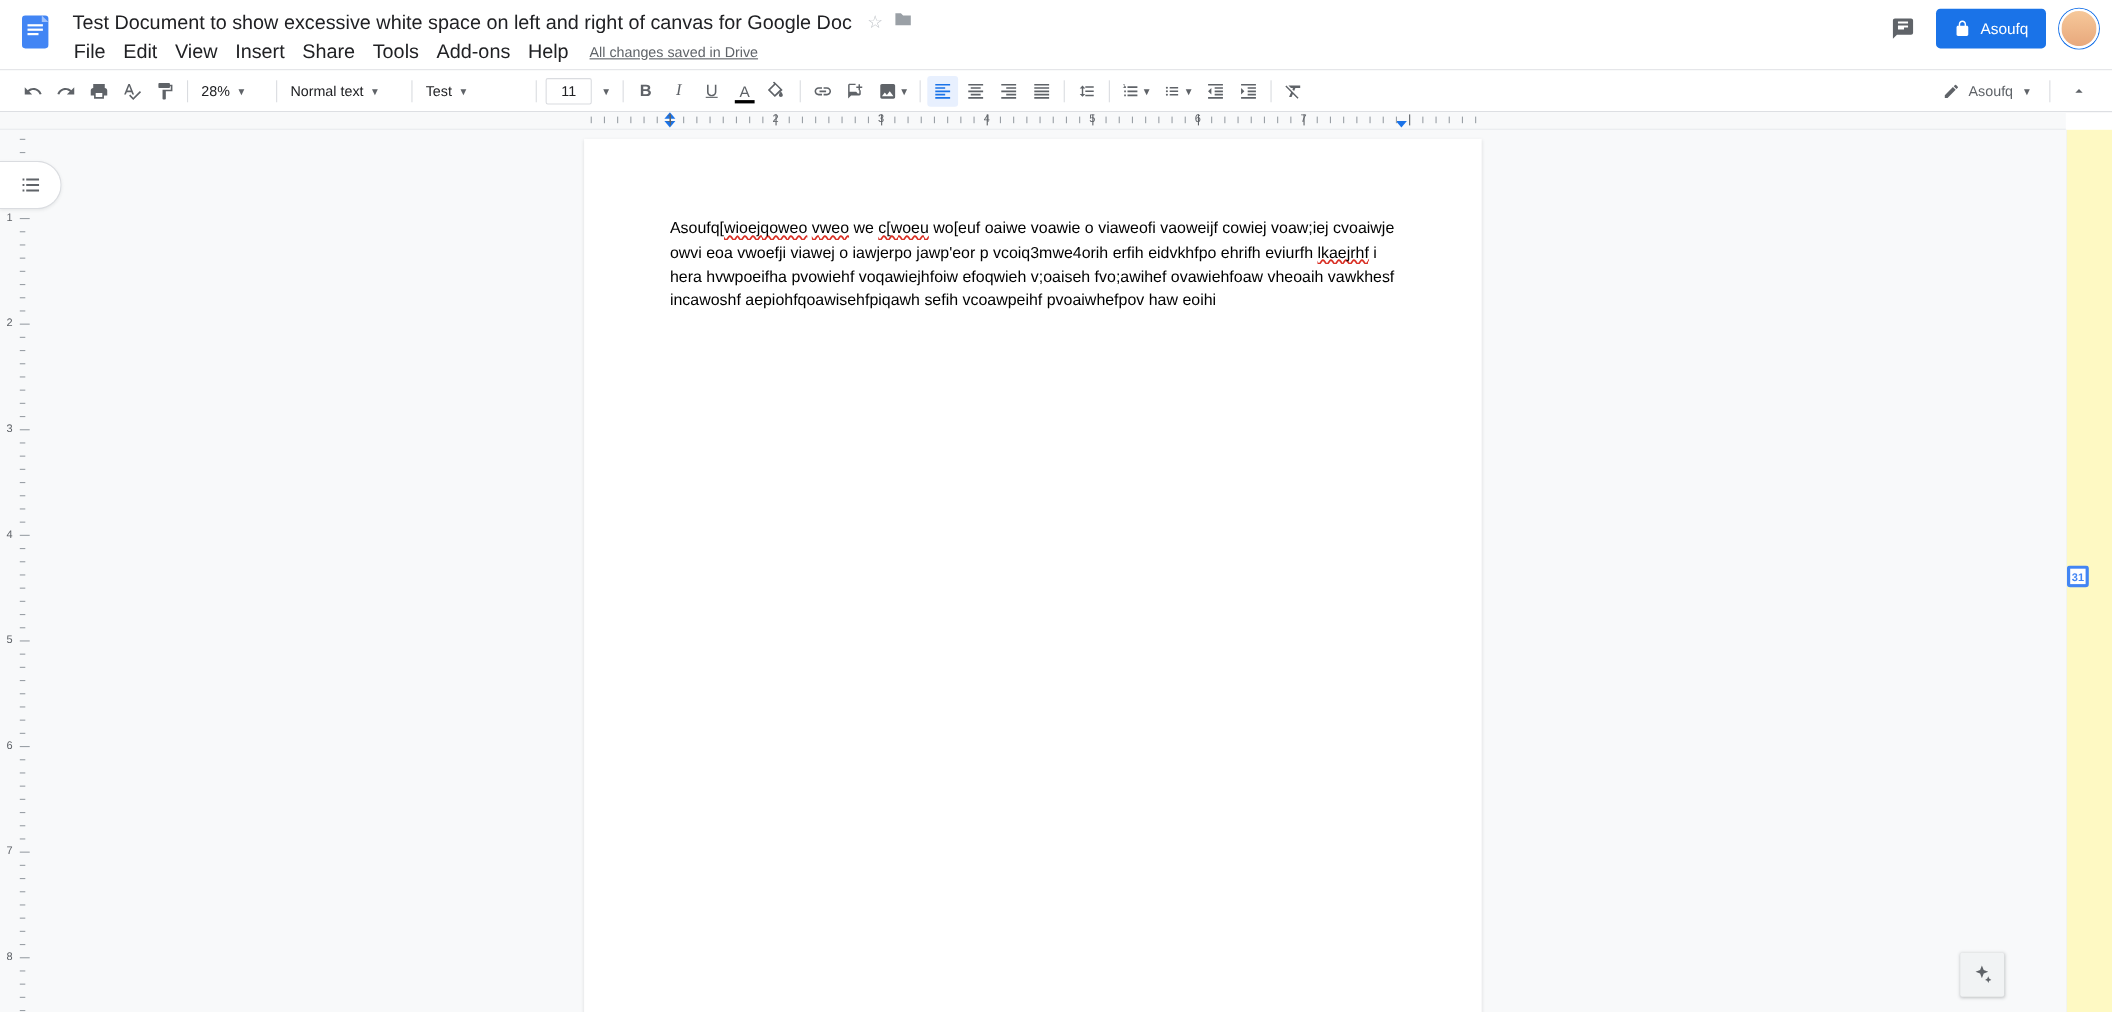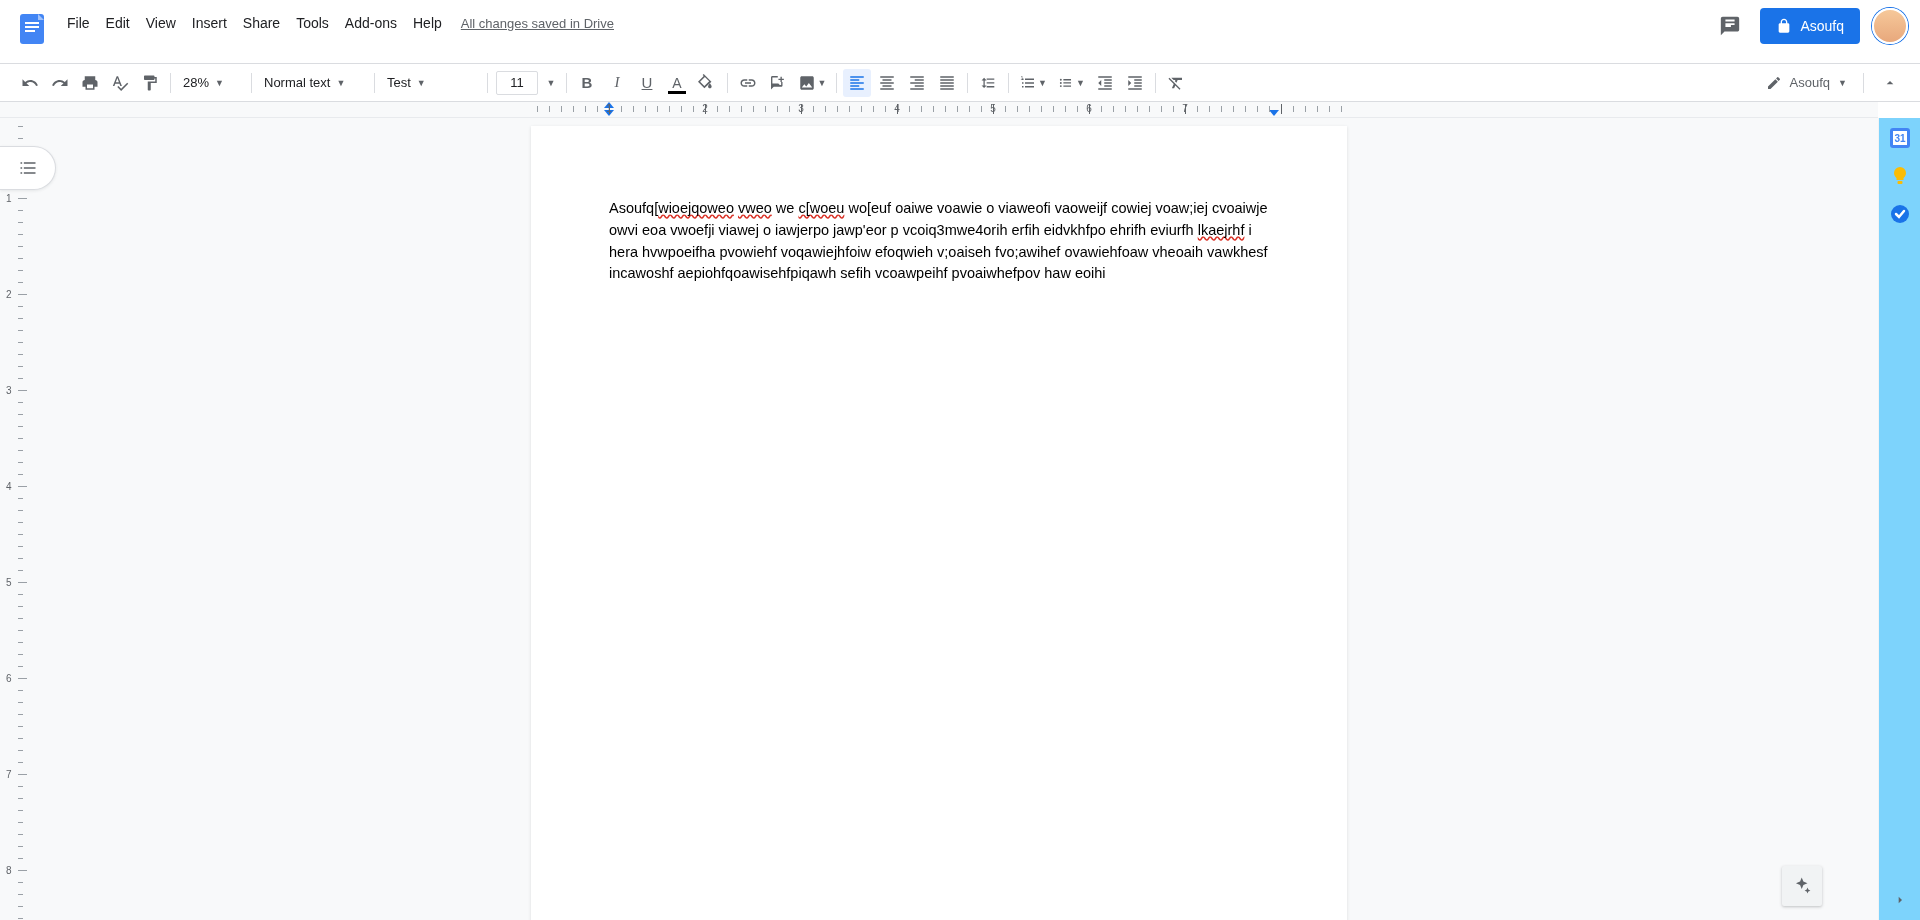--- a/index.html
+++ b/index.html
@@ -6,21 +6,21 @@
   body { font-family: Arial, sans-serif; font-size: 13px; color: #202124; background: #fff; overflow: hidden; width: 1920px; height: 920px; position: relative; }
   .header { display: flex; align-items: flex-start; padding: 8px 12px 0 12px; height: 64px; border-bottom: 1px solid #dadce0; }
   .app-icon { width: 40px; height: 40px; display: flex; align-items: center; justify-content: center; margin-right: 8px; }
   .app-icon svg { width: 36px; height: 36px; }
   .title-area { flex: 1; }
   .title-row { display: flex; align-items: center; height: 24px; }
   .doc-title { font-size: 18px; color: #202124; padding: 2px 6px; border-radius: 2px; }
   .title-icons { display: flex; gap: 10px; margin-left: 8px; }
   .title-icons .ic { color: #bdc1c6; font-size: 16px; cursor: pointer; }
   .menu-row { display: flex; align-items: center; height: 26px; gap: 2px; margin-top: 2px; }
-  .menu-item { padding: 4px 7px; font-size: 14px; color: #202124; cursor: pointer; border-radius: 3px; }
+  .menu-item { padding: 4px 7px; font-size: 18px; color: #202124; cursor: pointer; border-radius: 3px; }
   .save-status { margin-left: 10px; font-size: 13px; color: #5f6368; text-decoration: underline; cursor: pointer; }
   .header-right { display: flex; align-items: center; gap: 12px; margin-left: auto; }
   .comments-btn { width: 36px; height: 36px; display: flex; align-items: center; justify-content: center; color: #5f6368; cursor: pointer; border-radius: 50%; }
   .share-btn { background: #1a73e8; color: #fff; border: none; border-radius: 4px; height: 36px; padding: 0 16px; font-size: 14px; font-weight: 500; display: flex; align-items: center; gap: 8px; cursor: pointer; }
   .avatar { width: 36px; height: 36px; border-radius: 50%; background: linear-gradient(#f6c89a,#e8a87c); border: 2px solid #fff; box-shadow: 0 0 0 1px #1a73e8; cursor: pointer; }
 
   .toolbar { height: 38px; background: #fff; border-bottom: 1px solid #dadce0; display: flex; align-items: center; padding: 0 16px; gap: 2px; }
   .tb-btn { width: 28px; height: 28px; display: inline-flex; align-items: center; justify-content: center; color: #5f6368; cursor: pointer; border-radius: 3px; }
   .tb-btn.active { background: #e8f0fe; color: #1a73e8; }
   .tb-sep { width: 1px; height: 20px; background: #dadce0; margin: 0 4px; }
@@ -47,21 +47,21 @@
 
   .workspace { display:flex; height: calc(920px - 64px - 38px - 16px); }
   .canvas-wrap { flex:1; background:#f8f9fa; overflow-y:auto; position:relative; display:flex; justify-content:center; padding-top:8px; }
   .vruler { position:absolute; left:0; top:0; width:28px; height:100%; background:#f8f9fa; }
   .vruler-tick { position:absolute; left:18px; width:6px; height:1px; background:#9aa0a6; }
   .vruler-num { position:absolute; left:6px; font-size:10px; color:#5f6368; transform:translateY(-50%); }
   .page { width: 816px; min-height: 1056px; background:#fff; box-shadow: 0 1px 3px rgba(60,64,67,.15); padding: 72px 78px; font-size:14.5px; line-height:1.5; color:#000; font-family: Arial; }
   .spellerr { text-decoration: underline wavy #d93025; text-decoration-skip-ink: none; }
   .outline-tab { position:absolute; left:0; top:28px; width:56px; height:44px; background:#fff; border:1px solid #dadce0; border-left:none; border-radius:0 22px 22px 0; display:flex; align-items:center; justify-content:center; color:#5f6368; cursor:pointer; box-shadow:0 1px 3px rgba(60,64,67,.1); z-index:5;}
 
-  .sidepanel { width: 42px; background:#7dd3fc; border-left:1px solid #f1f3f4; display:flex; flex-direction:column; align-items:center; padding-top:10px; gap:18px; }
+  .sidepanel { width: 42px; background:#fef9c3; border-left:1px solid #f1f3f4; display:flex; flex-direction:row; align-items:center; padding-top:10px; gap:18px; }
   .sp-icon { width:20px; height:20px; cursor:pointer; display:flex; align-items:center; justify-content:center; }
   .sp-spacer { flex:1; }
   .sp-expand { width:28px; height:28px; margin-bottom:6px; display:flex; align-items:center; justify-content:center; color:#5f6368; cursor:pointer; }
 
   .explore-fab { position:absolute; right:56px; bottom:14px; width:40px; height:40px; background:#f1f3f4; border-radius:2px; box-shadow:0 1px 3px rgba(60,64,67,.3); display:flex; align-items:center; justify-content:center; color:#5f6368; cursor:pointer; }
 
   
   .canvas-wrap::-webkit-scrollbar { width:12px; }
   .canvas-wrap::-webkit-scrollbar-track { background:#f8f9fa; }
   .canvas-wrap::-webkit-scrollbar-thumb { background:#dadce0; border-radius:6px; }
@@ -73,20 +73,31 @@
   <div class="app-icon">
     <svg viewBox="0 0 36 36">
         <rect x="6" y="4" width="24" height="30" rx="3" fill="#4285f4"></rect>
         <rect x="11" y="12" width="14" height="2" fill="#fff"></rect>
         <rect x="11" y="16" width="14" height="2" fill="#fff"></rect>
         <rect x="11" y="20" width="10" height="2" fill="#fff"></rect>
         <path d="M24 4 L30 10 L24 10 Z" fill="#a1c2fa"></path>
       </svg>
   </div>
   <div class="title-area">
+    <div class="title-row">
+      <span class="doc-title">Test Document to show excessive white space on left and right of canvas for Google Doc</span>
+      <div class="title-icons">
+        <span class="ic">☆</span>
+        <span class="ic">
+          <svg width="16" height="14" viewBox="0 0 16 14">
+              <path d="M1 2 h5 l2 2 h7 v9 h-14 z" fill="#9aa0a6"></path>
+            </svg>
+        </span>
+      </div>
+    </div>
     <div class="menu-row">
       <span class="menu-item">File</span>
       <span class="menu-item">Edit</span>
       <span class="menu-item">View</span>
       <span class="menu-item">Insert</span>
       <span class="menu-item">Share</span>
       <span class="menu-item">Tools</span>
       <span class="menu-item">Add-ons</span>
       <span class="menu-item">Help</span>
       <span class="save-status">All changes saved in Drive</span>

